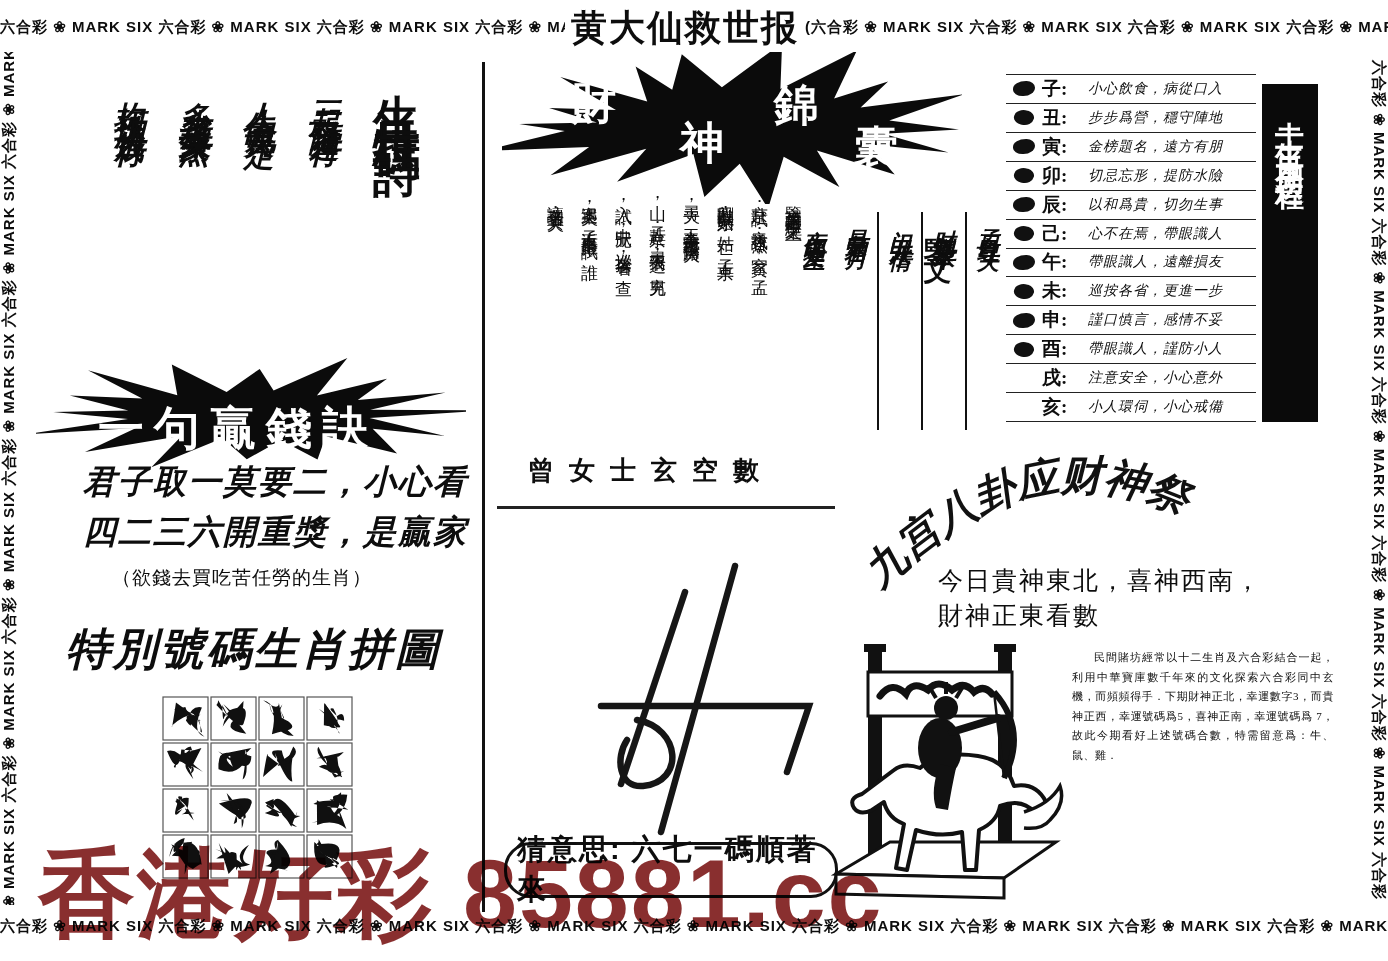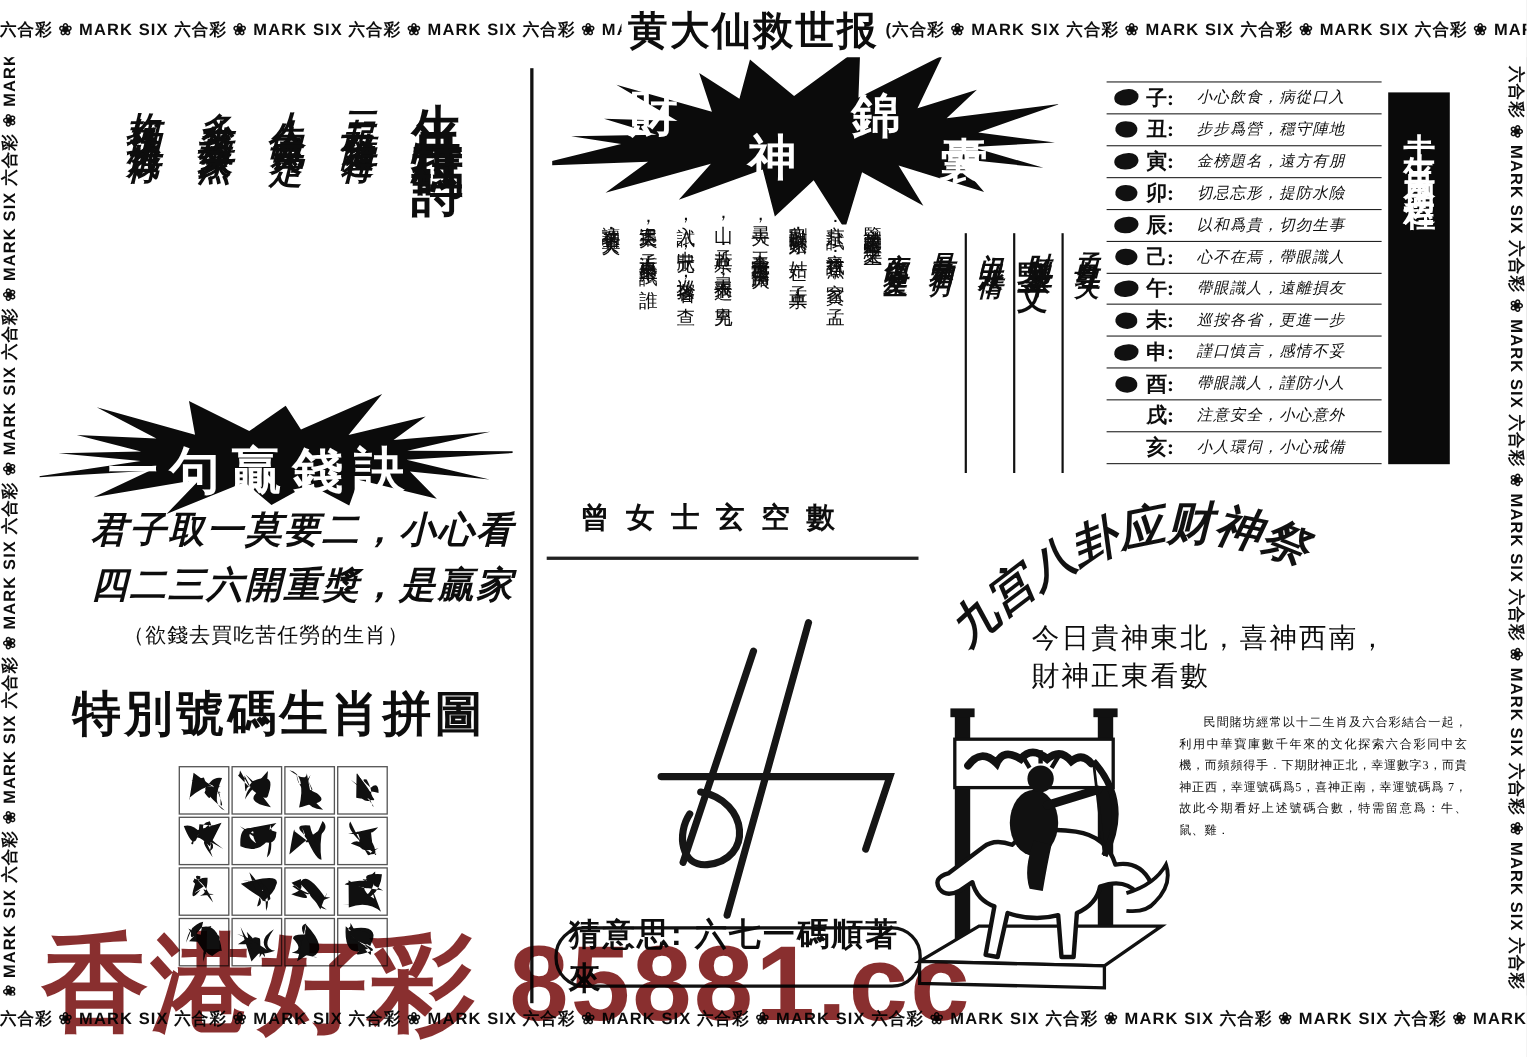--- a/index.html
+++ b/index.html
@@ -28,21 +28,21 @@
         font-style:italic;font-weight:bold;}
   .poem div{margin-left:24px;letter-spacing:6px;}
   .burst{position:absolute;}
   .burst svg{position:absolute;left:0;top:0;}
   .burst .btxt{position:absolute;color:#fff;font-weight:bold;white-space:nowrap;
         font-family:"Liberation Sans",sans-serif;}
   .tipline{left:55px;top:460px;width:410px;font-size:33px;font-style:italic;font-weight:bold;
         letter-spacing:2px;white-space:nowrap;margin-left:28px;}
   .tipline2{top:510px;}
   .tipnote{left:112px;top:565px;font-size:19px;letter-spacing:1px;}
-  .puzzle-title{left:66px;top:620px;font-size:44px;font-weight:bold;
+  .puzzle-title{left:66px;top:620px;font-size:44px;font-weight:bold;font-style:italic;
         font-family:"Liberation Sans",sans-serif;letter-spacing:3px;}
   
   .vdivider{left:482px;top:62px;width:3px;height:850px;background:#111;}
   
   .explan{left:533px;top:192px;height:238px;writing-mode:vertical-rl;font-size:17px;}
   .explan div{margin-left:11px;letter-spacing:2px;}
   .verse{left:793px;top:212px;height:218px;writing-mode:vertical-rl;font-size:22px;
         font-weight:bold;font-style:italic;}
   .verse div{padding:0 6px;letter-spacing:5px;}
   .verse div.rule{border-right:2px solid #111;}

